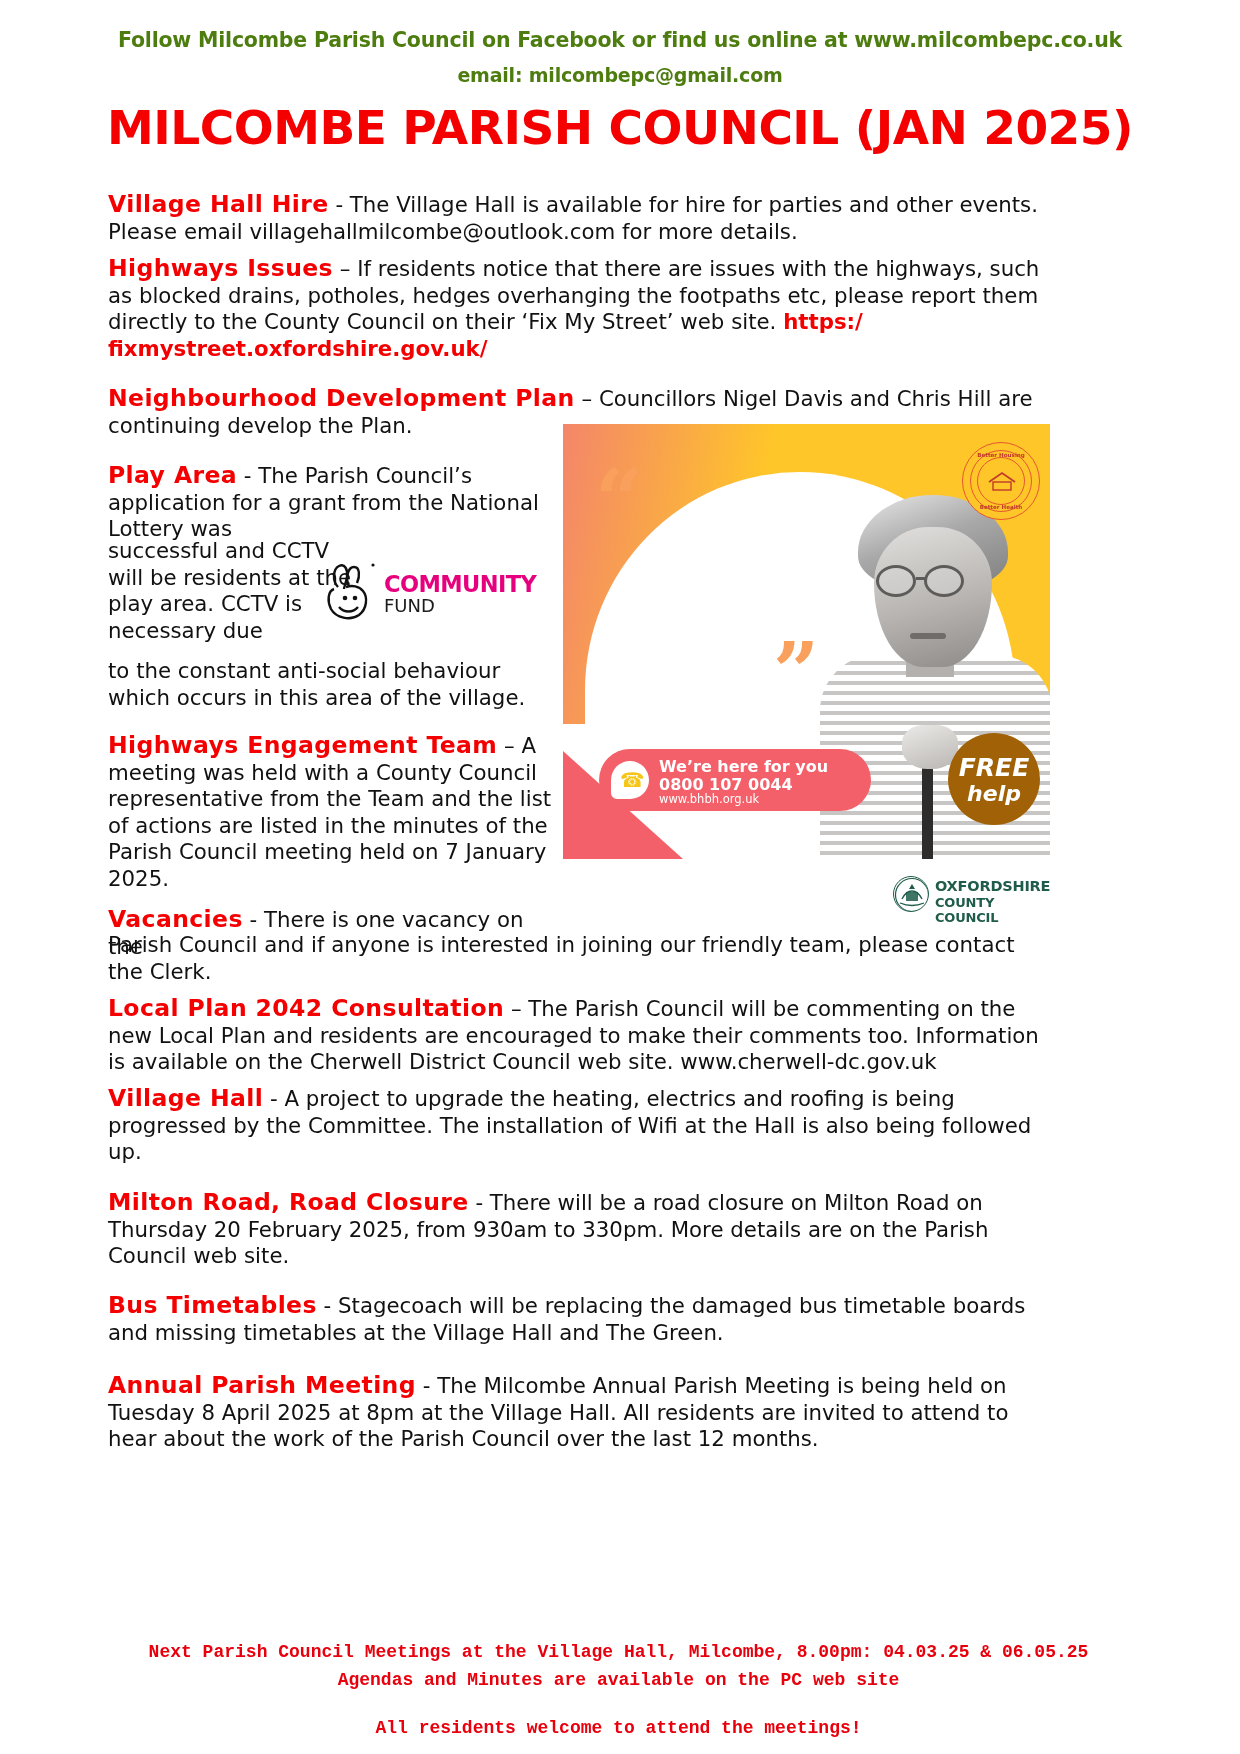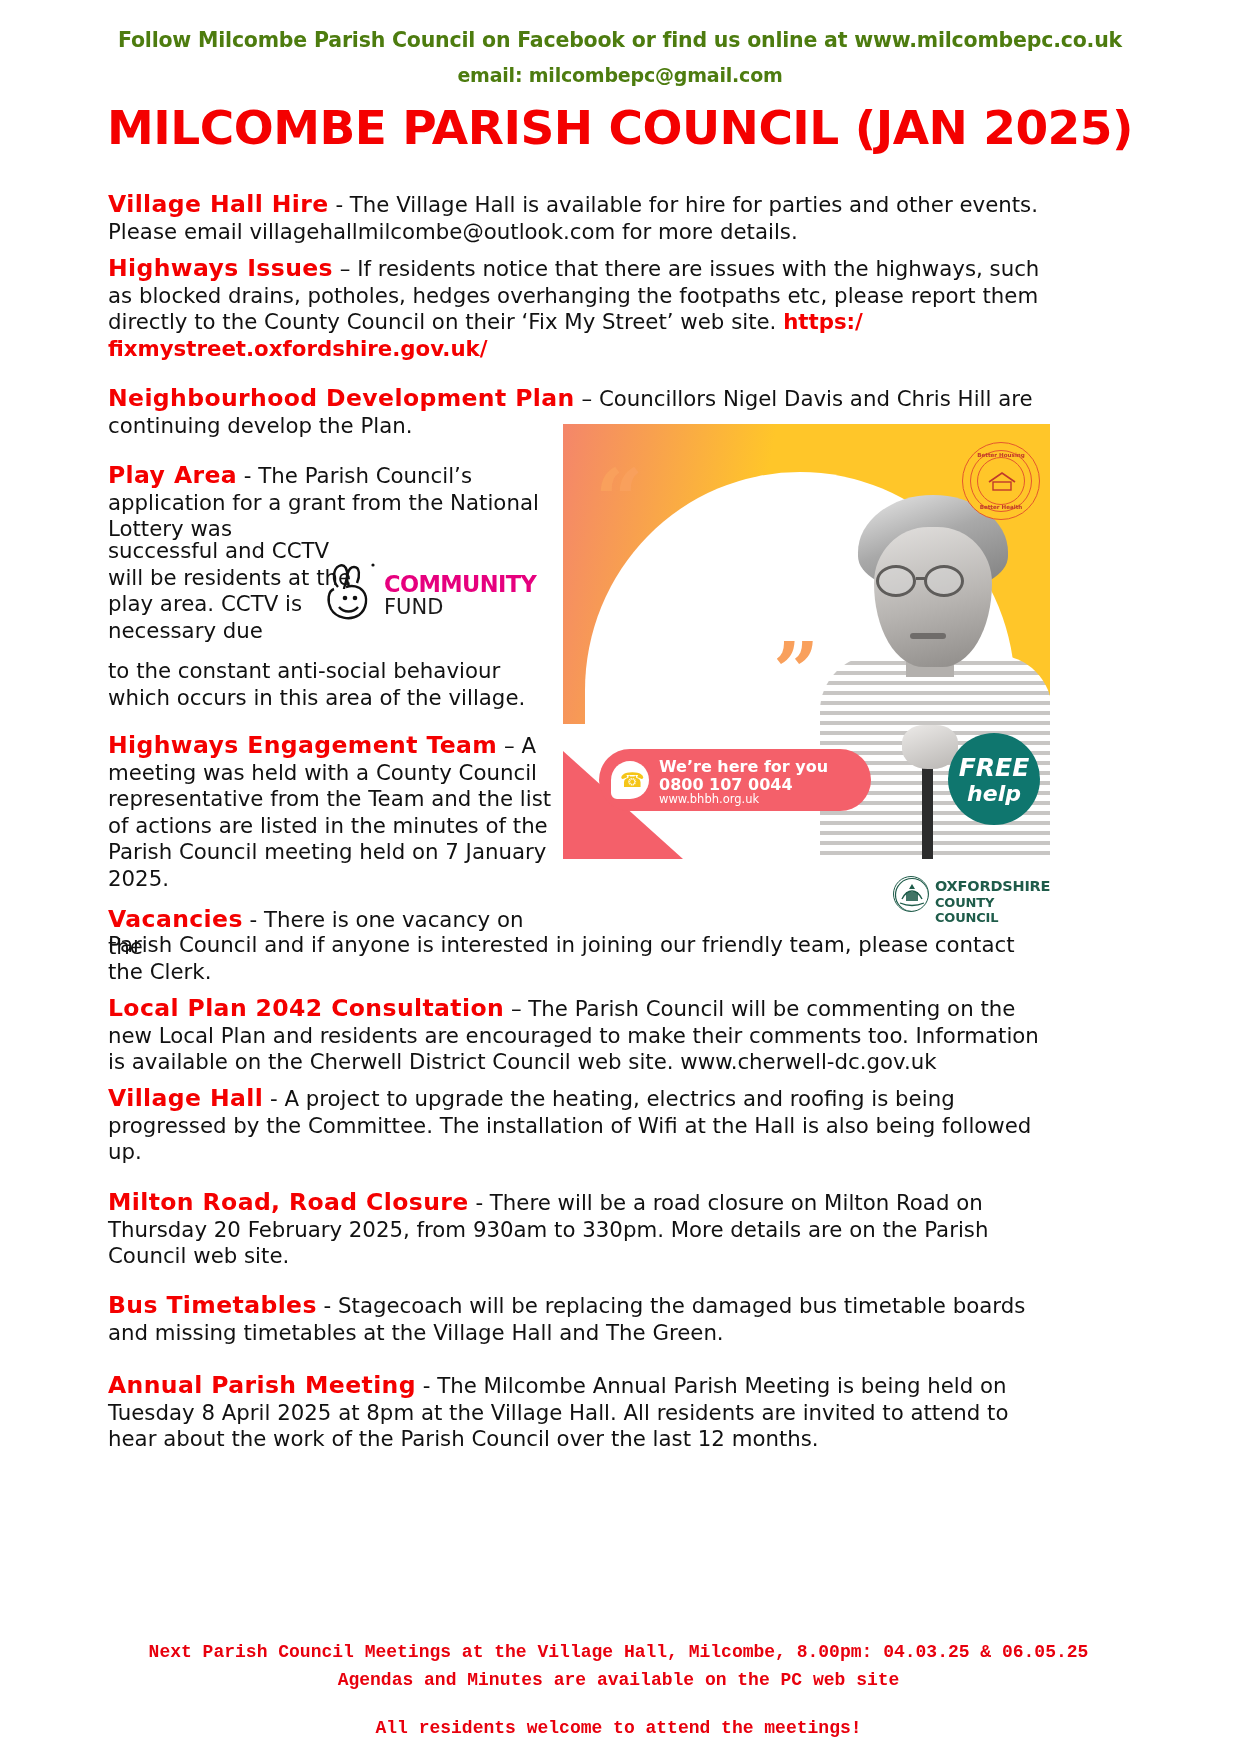--- a/index.html
+++ b/index.html
@@ -224,21 +224,21 @@
   }
   .cta-l3 {
     position:absolute; left:60px; top:43px;
     font-size:11.5px;
   }
   .free-pill {
     position:absolute;
     right:10px; bottom:34px;
     width:92px; height:92px;
     border-radius:50%;
-    background:#0f766e;
+    background:#a16207;
     color:#fff;
     text-align:center;
   }
   .free-pill .f1 {
     position:absolute; left:0; right:0; top:20px;
     font-size:25px; font-weight:bold; font-style:italic;
     font-family:"DejaVu Sans", sans-serif;
   }
   .free-pill .f2 {
     position:absolute; left:0; right:0; top:48px;
@@ -259,21 +259,21 @@
   }
   .lottery .fingers { position:absolute; left:0; top:0; width:56px; height:62px; }
   .lottery .lf-community {
     position:absolute; left:62px; top:10px;
     font-size:22.5px; font-weight:bold;
     color:#e6007e; letter-spacing:-0.6px;
     font-family:"DejaVu Sans", sans-serif;
   }
   .lottery .lf-fund {
     position:absolute; left:62px; top:34px;
-    font-size:21px; color:#1a1a1a;
+    font-size:18px; color:#1a1a1a;
     letter-spacing:0px;
     font-family:"DejaVu Sans", sans-serif;
   }
 
   
   .occ {
     position:absolute;
     left:893px; top:875px;
     width:160px; height:40px;
   }

